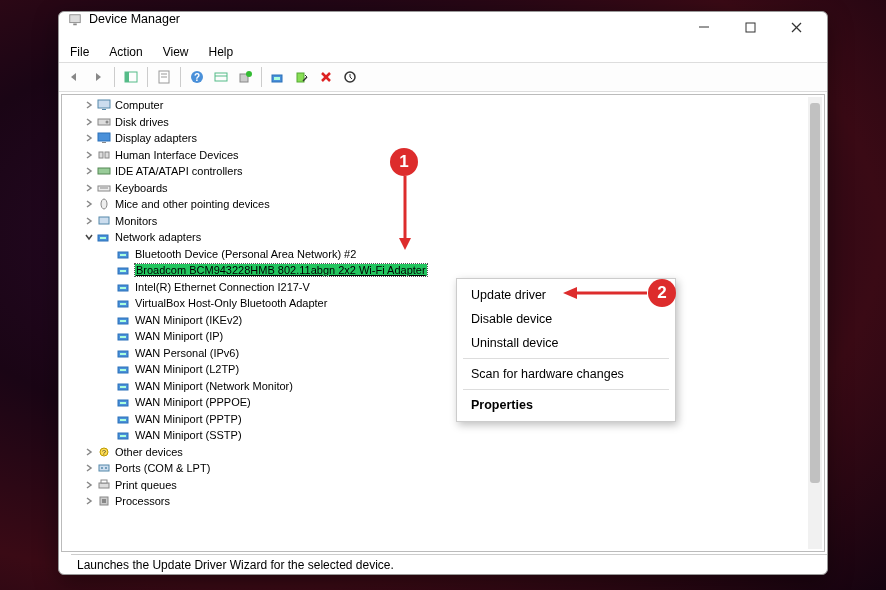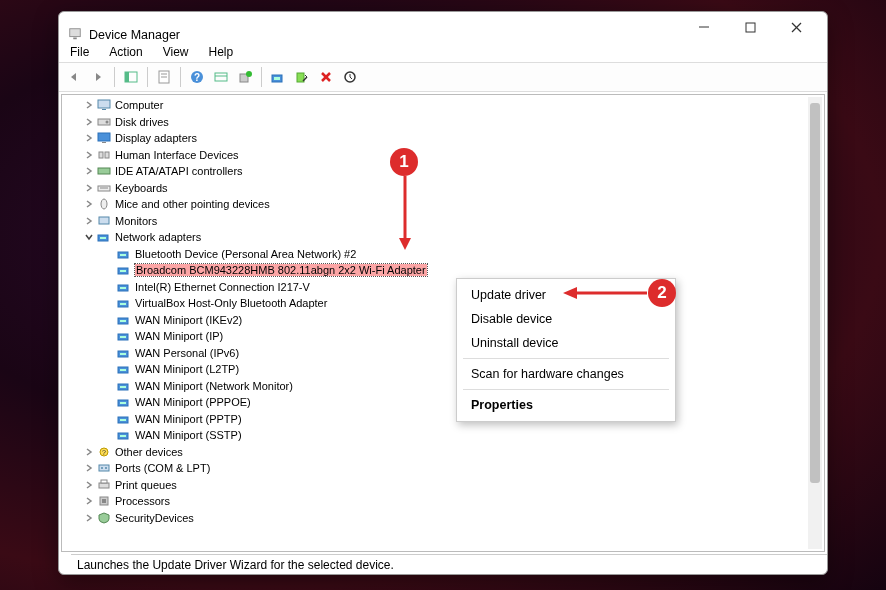--- a/index.html
+++ b/index.html
@@ -20,21 +20,21 @@
     background: #fff;
     border: 1px solid #999;
     border-radius: 6px;
     display: flex;
     flex-direction: column;
     box-shadow: 0 8px 24px rgba(0,0,0,.4);
   }
   .titlebar {
     height: 30px;
     display: flex;
-    align-items: flex-end;
+    align-items: flex-start;
     padding: 0 8px;
   }
   .titlebar .app-icon {
     width: 16px; height: 16px;
     margin-right: 6px;
     display: flex; align-items: center; justify-content: center;
   }
   .titlebar .title { flex: 1; font-size: 12.5px; }
   .title-btn {
     width: 46px; height: 30px;
@@ -94,23 +94,24 @@
   }
   .ind1 { padding-left: 20px; }
   .ind2 { padding-left: 40px; }
   .tree-row .dev-icon {
     width: 16px; height: 14px;
     display: inline-flex; align-items: center; justify-content: center;
     margin-right: 3px;
   }
   .tree-label { font-size: 11px; }
   .selected .tree-label {
-    background: #fca5a5;
+    background: #22c55e;
     outline: 1px dotted #555;
     padding: 0 1px;
+    text-decoration: underline;
   }
   .context-menu {
     position: absolute;
     left: 456px; top: 278px;
     width: 220px;
     background: #fff;
     border: 1px solid #ccc;
     box-shadow: 2px 3px 8px rgba(0,0,0,.25);
     padding: 4px 0;
   }
@@ -557,33 +558,20 @@
               <path d="M2 1 L6 4 L2 7" fill="none" stroke="#888" stroke-width="1.5"></path>
             </svg>
           </span>
           <span class="dev-icon">
             <svg width="14" height="12" viewBox="0 0 14 12">
               <rect x="3" y="2" width="8" height="8" fill="#ccc" stroke="#888"></rect>
               <rect x="5" y="4" width="4" height="4" fill="#888"></rect>
             </svg>
           </span>
           <span class="tree-label">Processors</span>
-        </div>
-        <div class="tree-row ind1">
-          <span class="expander">
-            <svg width="8" height="8" viewBox="0 0 8 8">
-              <path d="M2 1 L6 4 L2 7" fill="none" stroke="#888" stroke-width="1.5"></path>
-            </svg>
-          </span>
-          <span class="dev-icon">
-            <svg width="14" height="12" viewBox="0 0 14 12">
-              <path d="M7 1 L12 3 L12 7 Q12 10 7 11 Q2 10 2 7 L2 3 Z" fill="#9c9" stroke="#585"></path>
-            </svg>
-          </span>
-          <span class="tree-label">SecurityDevices</span>
         </div>
       </div>
     <div class="scrollbar">
         <div class="thumb"></div>
       </div>
   </div>
 
   <div class="statusbar">
     <span>Launches the Update Driver Wizard for the selected device.</span>
   </div>

